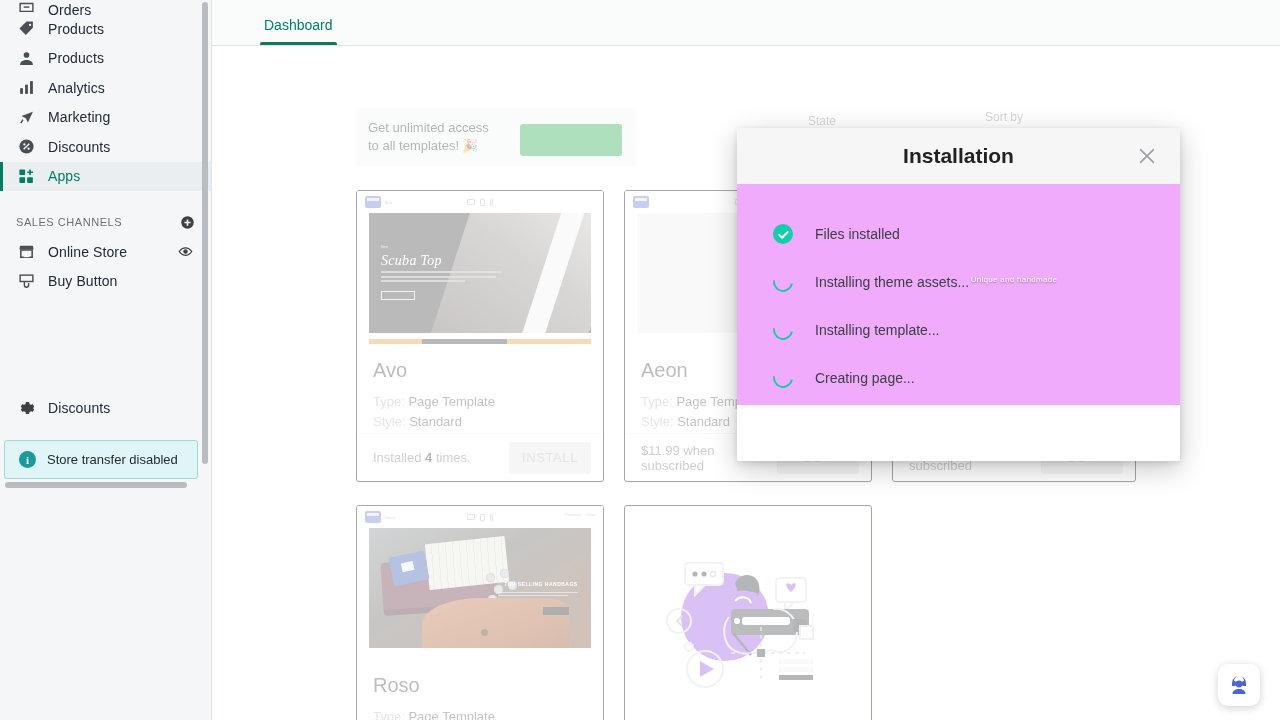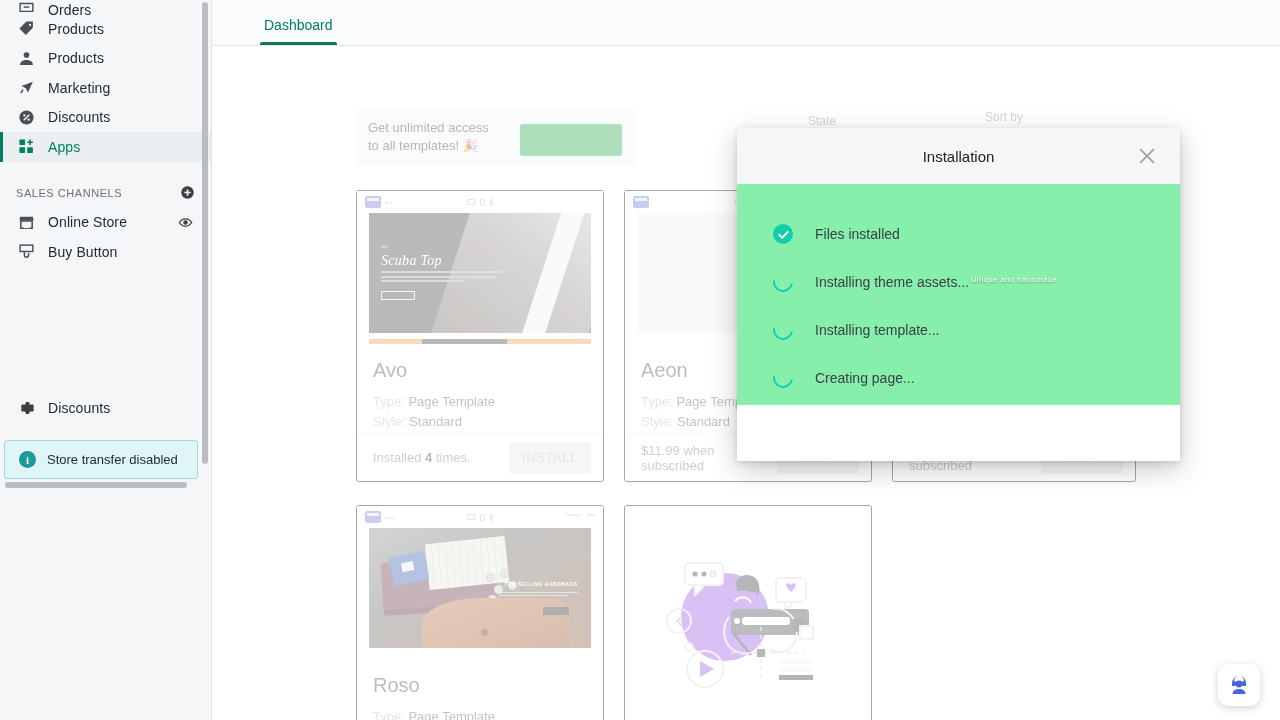--- a/index.html
+++ b/index.html
@@ -281,27 +281,27 @@
     width: 443px; height: 333px;
     background:#fff; border-radius: 2px;
     box-shadow: 0 8px 28px rgba(0,0,0,.22), 0 2px 6px rgba(0,0,0,.12);
     overflow:hidden;
   }
   #modal-head {
     height: 56px; background:#f6f6f6;
     display:flex; align-items:center; justify-content:center;
     position:relative;
   }
-  #modal-title { font-size: 15px; font-weight: normal; color:#222; }
+  #modal-title { font-size: 21px; font-weight: bold; color:#222; }
   #modal-close {
     position:absolute; right: 22px; top: 50%; transform: translateY(-50%);
     width: 22px; height: 22px; cursor:pointer;
   }
   #modal-close svg { display:block; }
-  #modal-body { padding: 26px 0 0 0; background:#86efac; height: 221px; }
+  #modal-body { padding: 26px 0 0 0; background:#f0abfc; height: 221px; }
   .step { display:flex; align-items:center; height: 48px; padding-left: 36px; gap: 22px; }
   .step .stxt { font-size: 14px; color: #3c4043; }
   .chk {
     width: 20px; height: 20px; border-radius: 50%; background:#13cdab;
     display:flex; align-items:center; justify-content:center; flex:0 0 20px;
   }
   .spin { width: 20px; height: 20px; flex:0 0 20px; position:relative; }
   .spin::before{
     content:""; position:absolute; inset:0;
     border: 2.5px solid #13cdab; border-radius:50%;
@@ -359,20 +359,30 @@
       <div class="nav-item">
         <span class="ico">
           <svg width="17" height="17" viewBox="0 0 24 24" fill="#4a4f54">
               <circle cx="12" cy="7" r="4"></circle>
               <path d="M3 21c0-5 4-7 9-7s9 2 9 7z"></path>
             </svg>
         </span>
         <span class="nav-label">Products</span>
       </div>
 
+      <div class="nav-item">
+        <span class="ico">
+          <svg width="17" height="17" viewBox="0 0 24 24" fill="#4a4f54">
+              <rect x="3" y="13" width="4" height="8"></rect>
+              <rect x="10" y="8" width="4" height="13"></rect>
+              <rect x="17" y="3" width="4" height="18"></rect>
+            </svg>
+        </span>
+        <span class="nav-label">Analytics</span>
+      </div>
 
       <div class="nav-item">
         <span class="ico">
           <svg width="17" height="17" viewBox="0 0 24 24" fill="#4a4f54">
               <path d="M21 4 5 10l6 3 3 6z"></path>
               <path d="M7 15l-3 5" stroke="#4a4f54" stroke-width="2"></path>
             </svg>
         </span>
         <span class="nav-label">Marketing</span>
       </div>

